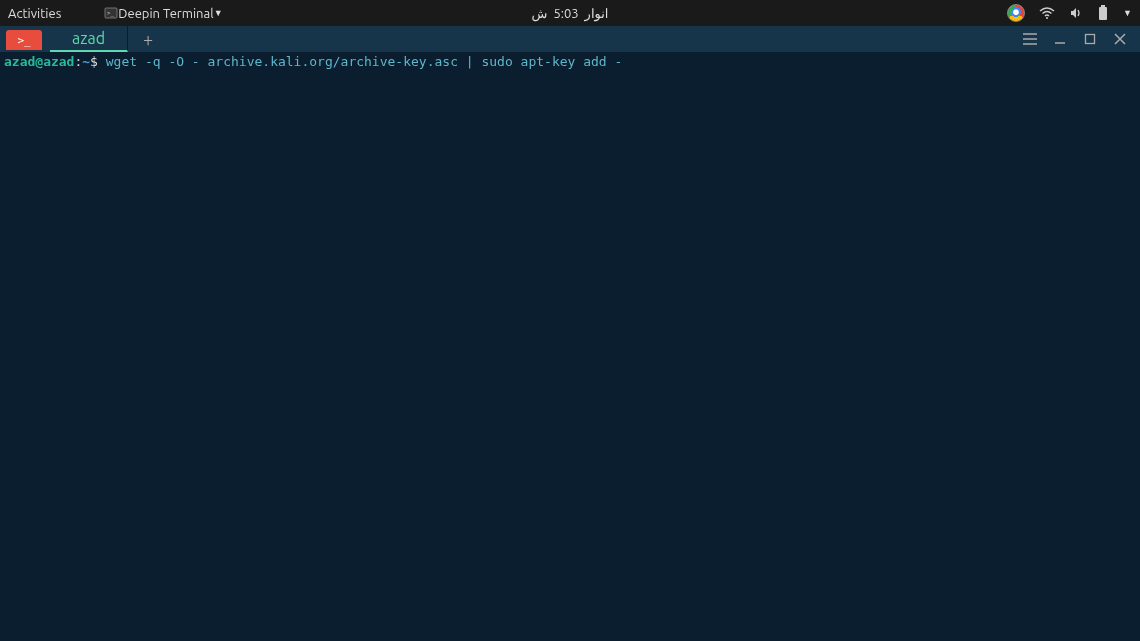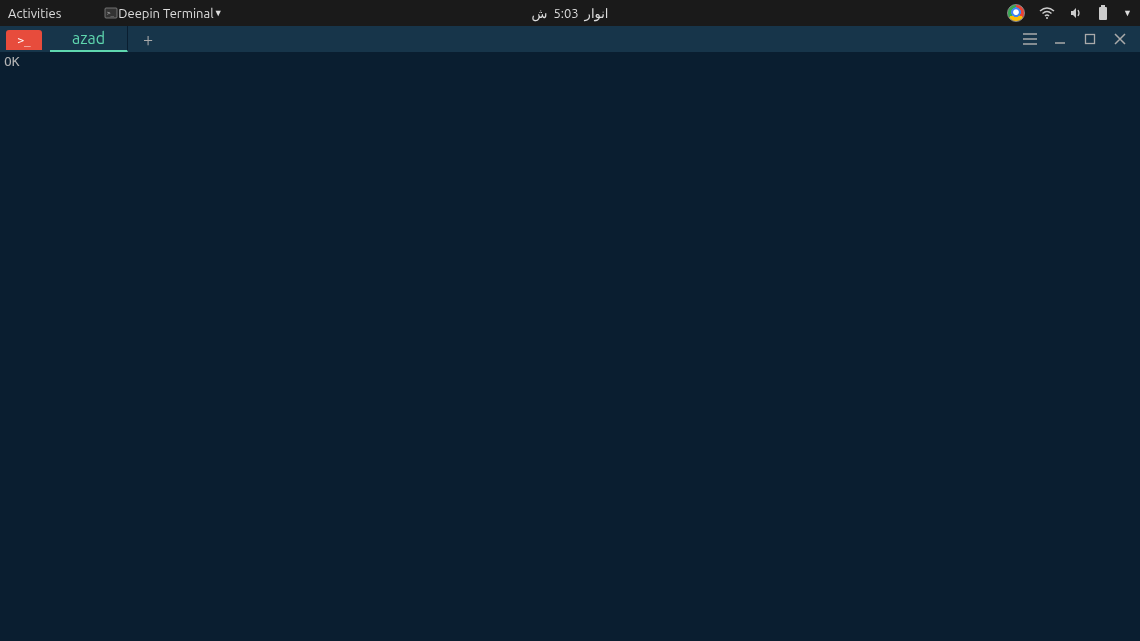--- a/index.html
+++ b/index.html
@@ -254,14 +254,14 @@
     </span>
     <span class="win-btn">
       <svg width="12" height="12" viewBox="0 0 12 12">
           <path d="M1 1 L11 11 M11 1 L1 11" stroke="#aaa" stroke-width="1.5"></path>
         </svg>
     </span>
   </div>
 </div>
 
 <div class="terminal-body">
-  <div class="term-line output-ok">OK</div>
+  <div class="term-line"><span class="user-host">azad@azad</span><span class="dollar">:</span><span class="path">~</span><span class="dollar">$ </span><span class="command">wget -q -O - archive.kali.org/archive-key.asc | sudo apt-key add -</span></div>
 </div>
 
 </body></html>

